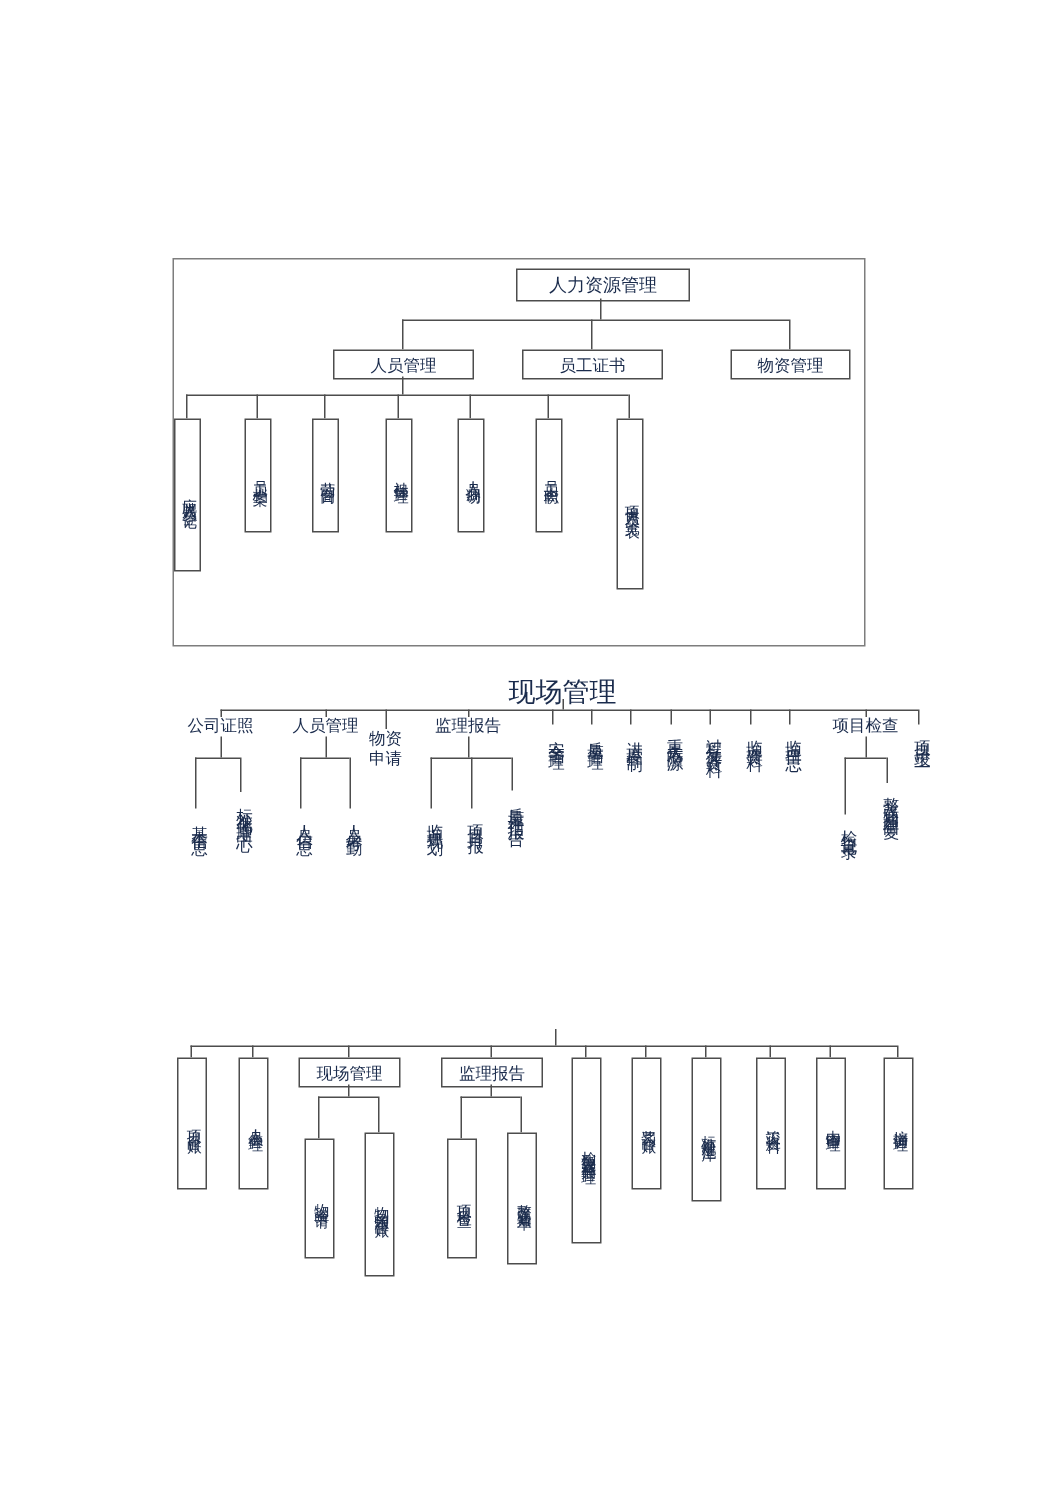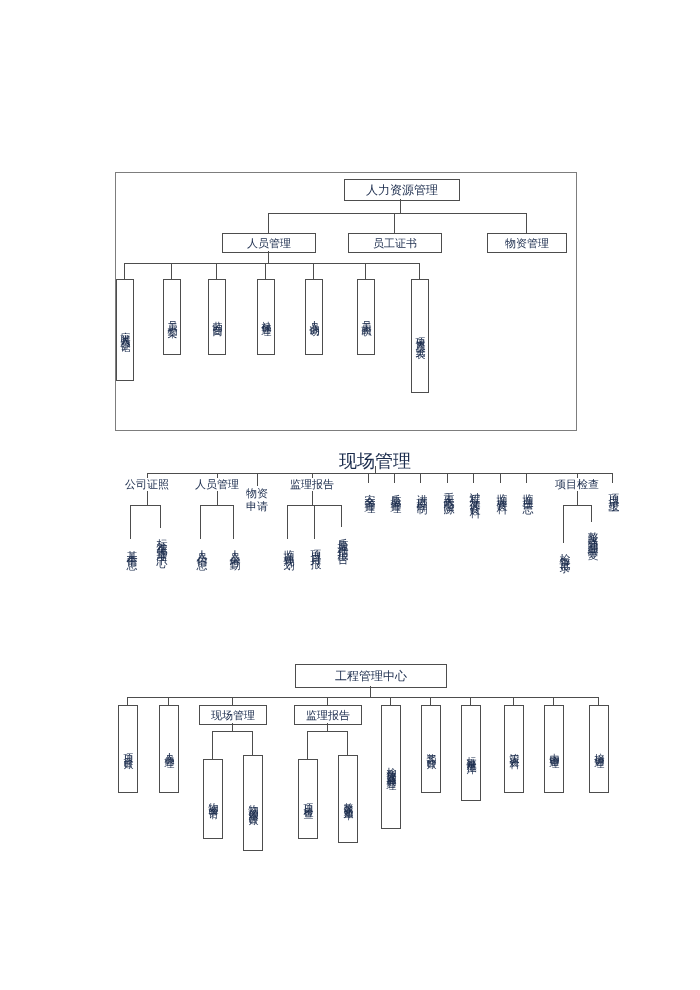--- a/index.html
+++ b/index.html
@@ -119,21 +119,20 @@
   <div class="vl" style="left:577px;top:491px;height:14px;"></div>
   <div class="hl" style="left:563px;top:505px;width:28px;"></div>
   <div class="vl" style="left:563px;top:505px;height:38px;"></div>
   <div class="vl" style="left:591px;top:505px;height:17px;"></div>
   <div class="vtext" style="left:556px;top:545px;">检查记录</div>
   <div class="vtext" style="left:584px;top:523px;">整改通知单回复</div>
 
   <div class="vl" style="left:612px;top:473px;height:10px;"></div>
   <div class="vtext" style="left:605px;top:485px;">项目竣工</div>
 
-  <div class="hbox" style="left:295px;top:664px;width:150px;height:22px;">工程管理中心</div>
 
   <div class="vl" style="left:370px;top:686px;height:11px;"></div>
   <div class="hl" style="left:127px;top:697px;width:471px;"></div>
 
   <div class="vl" style="left:127px;top:697px;height:8px;"></div>
   <div class="vl" style="left:168px;top:697px;height:8px;"></div>
   <div class="vl" style="left:232px;top:697px;height:8px;"></div>
   <div class="vl" style="left:327px;top:697px;height:8px;"></div>
   <div class="vl" style="left:390px;top:697px;height:8px;"></div>
   <div class="vl" style="left:430px;top:697px;height:8px;"></div>

